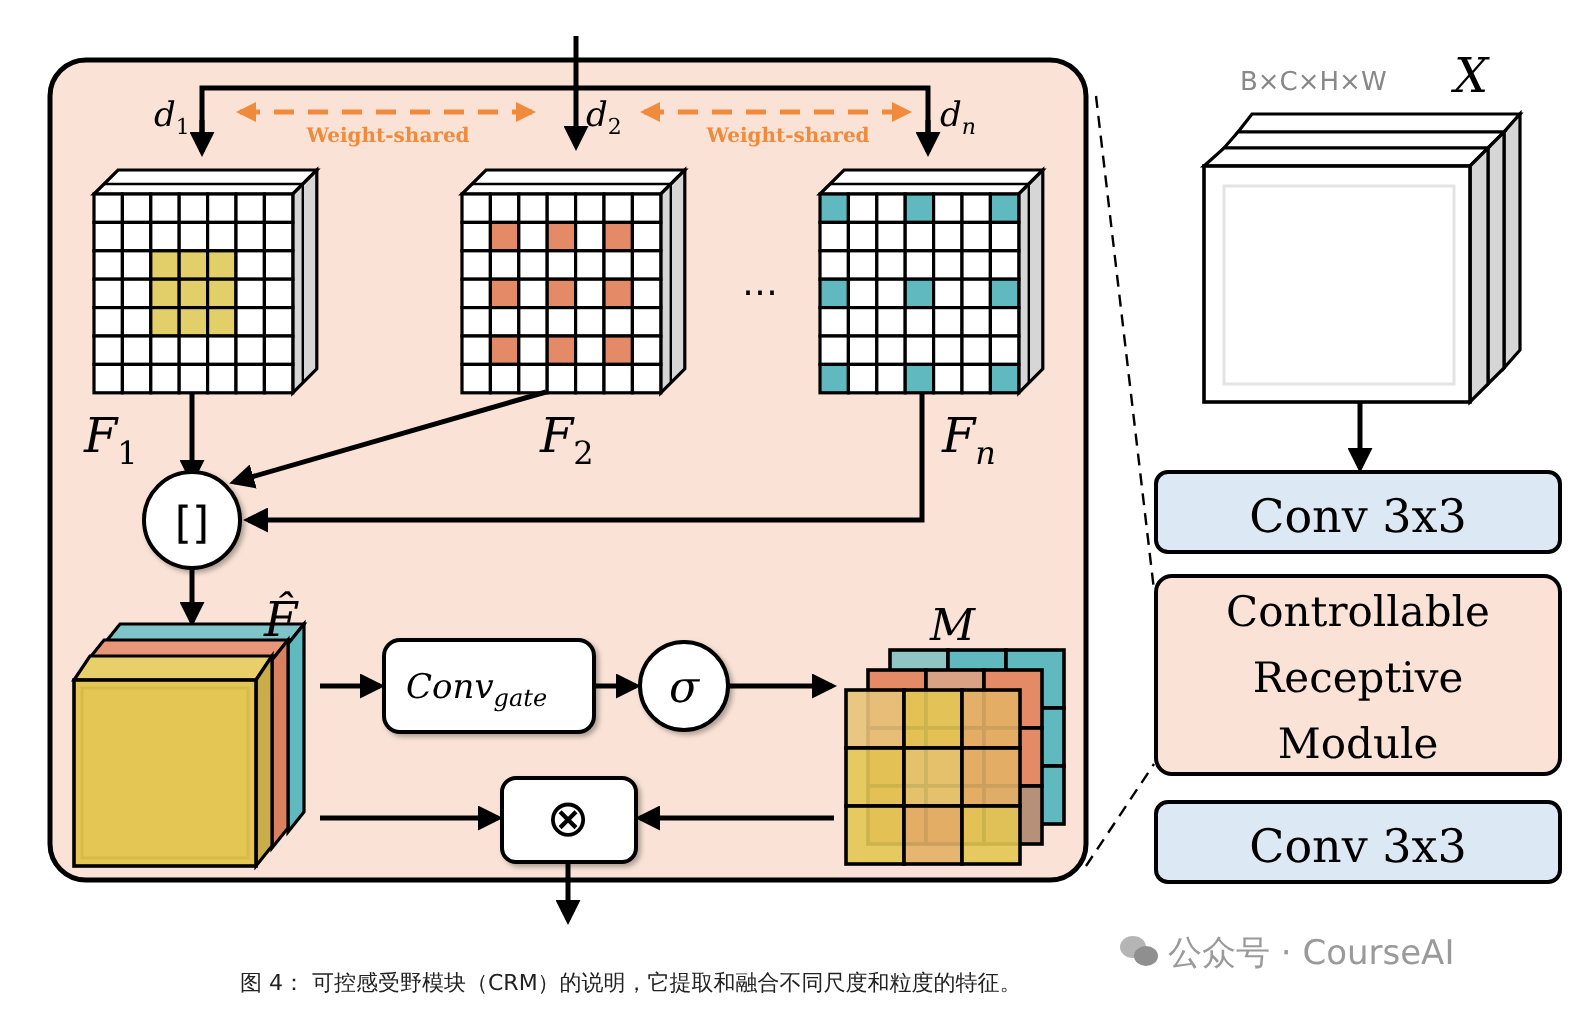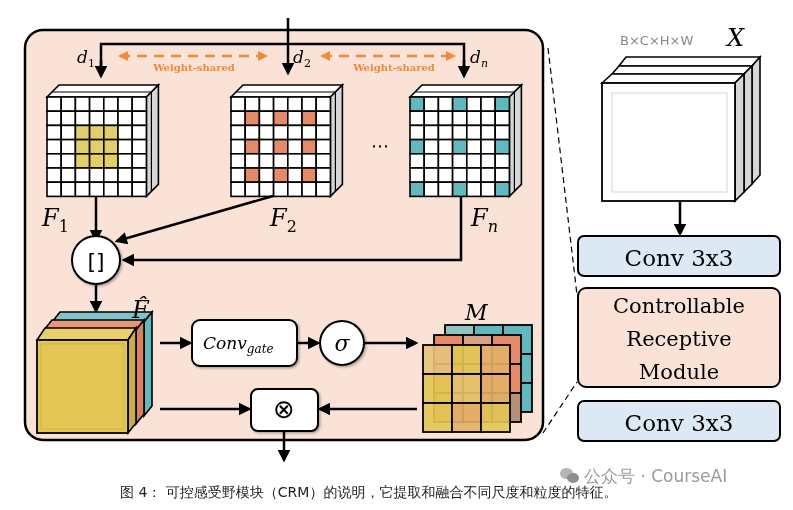--- a/index.html
+++ b/index.html
@@ -1,19 +1,19 @@
 <!DOCTYPE html>
 <html><head>
 <meta charset="utf-8">
 <style>
   html, body { margin: 0; padding: 0; background: #ffffff; }
   body { width: 793px; height: 510px; position: relative; overflow: hidden; font-family: "DejaVu Serif", serif; }
   #diagram { position: absolute; left: 0; top: 0; }
   .math { font-family: "DejaVu Serif", serif; font-style: italic; }
-  .caption { position: absolute; left: 120px; top: 484px; font-family: "DejaVu Sans", sans-serif; font-size: 14px; color: #222; white-space: nowrap; }
+  .caption { position: absolute; left: 120px; top: 484px; font-family: "DejaVu Sans", sans-serif; font-size: 11px; color: #222; white-space: nowrap; }
   .watermark { position: absolute; left: 560px; top: 465px; font-family: "DejaVu Sans", sans-serif; font-size: 17px; color: #9a9a9a; white-space: nowrap; }
   .wm-icon { display: inline-block; width: 20px; height: 16px; position: relative; vertical-align: -2px; margin-right: 4px; }
   .wm-icon .b1 { position: absolute; left: 0; top: 0; width: 13px; height: 11px; background: #b5b5b5; border-radius: 50%; }
   .wm-icon .b2 { position: absolute; left: 7px; top: 5px; width: 12px; height: 10px; background: #8f8f8f; border-radius: 50%; }
 </style>
 </head>
 <body>
 
 <svg id="diagram" width="793" height="510" viewBox="0 0 793 510" xmlns="http://www.w3.org/2000/svg">
   <defs>

